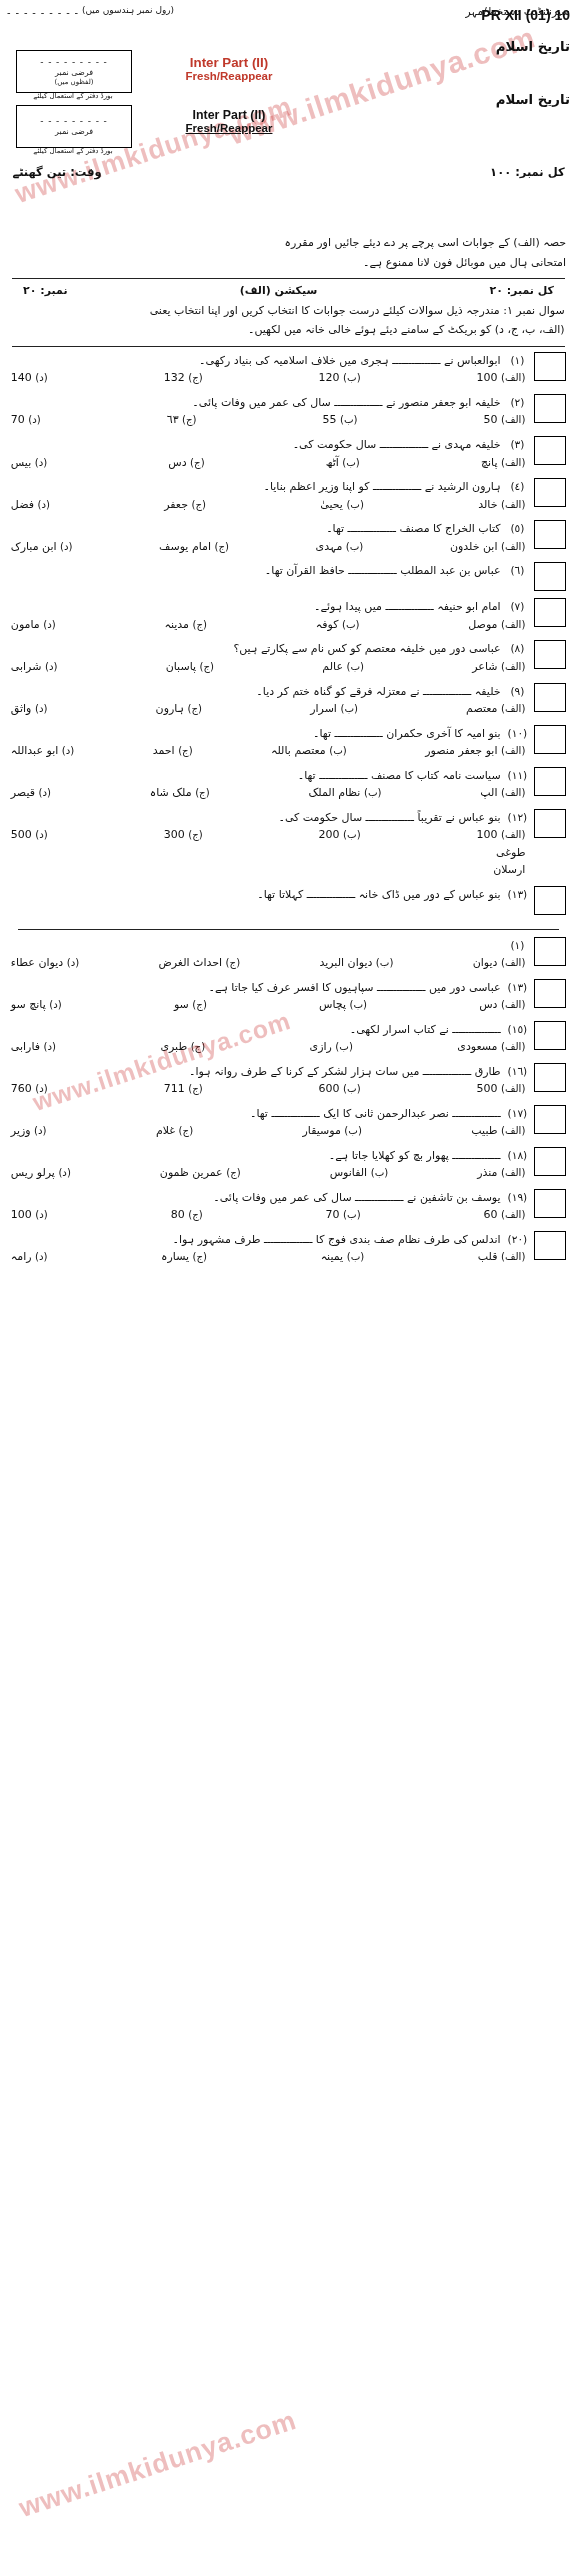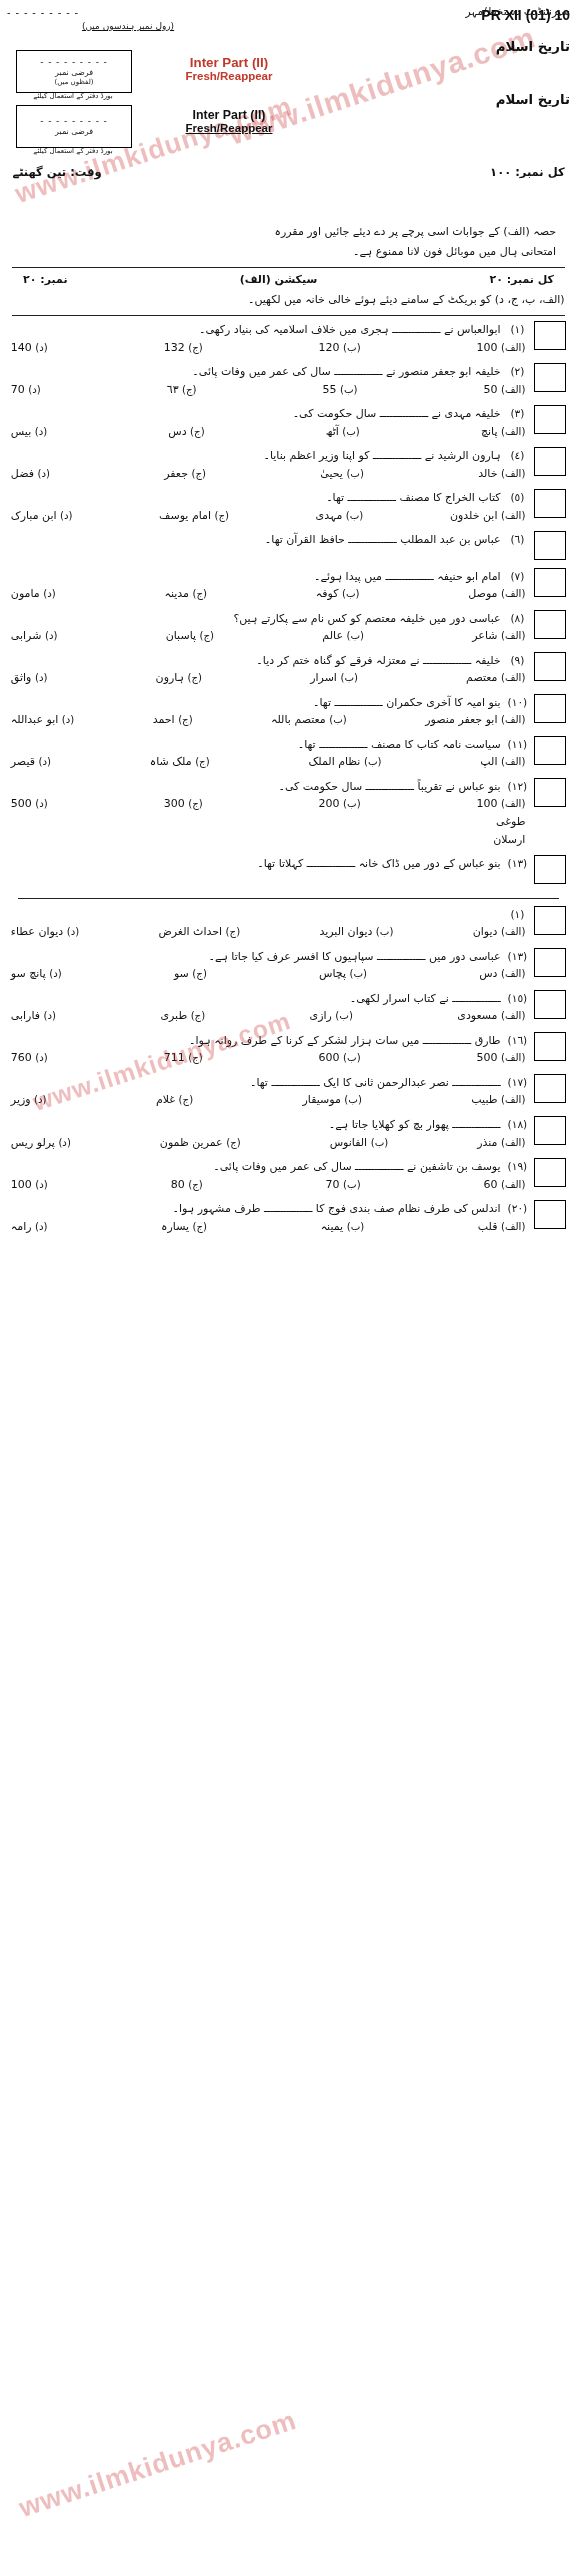--- a/index.html
+++ b/index.html
@@ -81,21 +81,21 @@
   }
   .note-block{
     position:absolute;top:186px;right:9px;width:559px;direction:rtl;text-align:right;
     font-size:11px;line-height:1.75;
   }
   .hr{
     border:0;border-top:1.3px solid #222;margin:5.3px 12.4px;
   }
   .rules{
     direction:rtl;text-align:right;font-size:11px;line-height:1.8;
-    padding:0 21px;margin-top:0;
+    padding:0 11px;margin-top:11px;
   }
   .sec-sub{
     direction:rtl;display:flex;justify-content:space-between;padding:0 23px;
     font-size:11px;font-weight:bold;
   }
   .q-intro{
     direction:rtl;text-align:right;font-size:11px;line-height:1.8;padding:0 12.4px;margin-top:3.5px;
   }
 
   
@@ -134,21 +134,21 @@
   <div class="wm wm1">www.ilmkidunya.com</div>
   <div class="wm wm2">www.ilmkidunya.com</div>
   <div class="wm wm3">www.ilmkidunya.com</div>
   <div class="wm wm4">www.ilmkidunya.com</div>
 
   <div class="hdr">
     <div class="hdr-line-top">
       <span class="roll-dashes">- - - - - - - - -</span>
       <span class="pr-code">PR XII (01) 10</span>
     </div>
-    <div style="position:absolute;top:21px;left:82px;font-size:9px;direction:rtl;text-decoration:underline;">(رول نمبر ہندسوں میں)</div>
+    <div style="position:absolute;top:5px;left:82px;font-size:9px;direction:rtl;">(رول نمبر ہندسوں میں)</div>
 
     <div class="supt">سپرنٹنڈنٹ دستخط/مہر</div>
     <div class="subj-line">تاریخ اسلام</div>
     <div class="subj-line2">تاریخ اسلام</div>
 
     <div class="inter1">
       <div>Inter Part (II)</div>
       <div class="l2">Fresh/Reappear</div>
     </div>
     <div class="inter2">
@@ -183,20 +183,21 @@
 
   <hr class="hr">
 
   <div class="sec-sub">
     <span>کل نمبر: ٢٠</span>
     <span>سیکشن (الف)</span>
     <span>نمبر: ٢٠</span>
   </div>
 
   <div class="q-intro">
+    <div>سوال نمبر ١: مندرجہ ذیل سوالات کیلئے درست جوابات کا انتخاب کریں اور اپنا انتخاب یعنی</div>
     <div>(الف، ب، ج، د) کو بریکٹ کے سامنے دیئے ہوئے خالی خانہ میں لکھیں۔</div>
   </div>
 
   <hr class="hr">
 
   <div class="mcq" id="mcq-list">
       <div class="row">
         <div class="box"></div>
         <div class="rowbody">
           <div class="stem">

